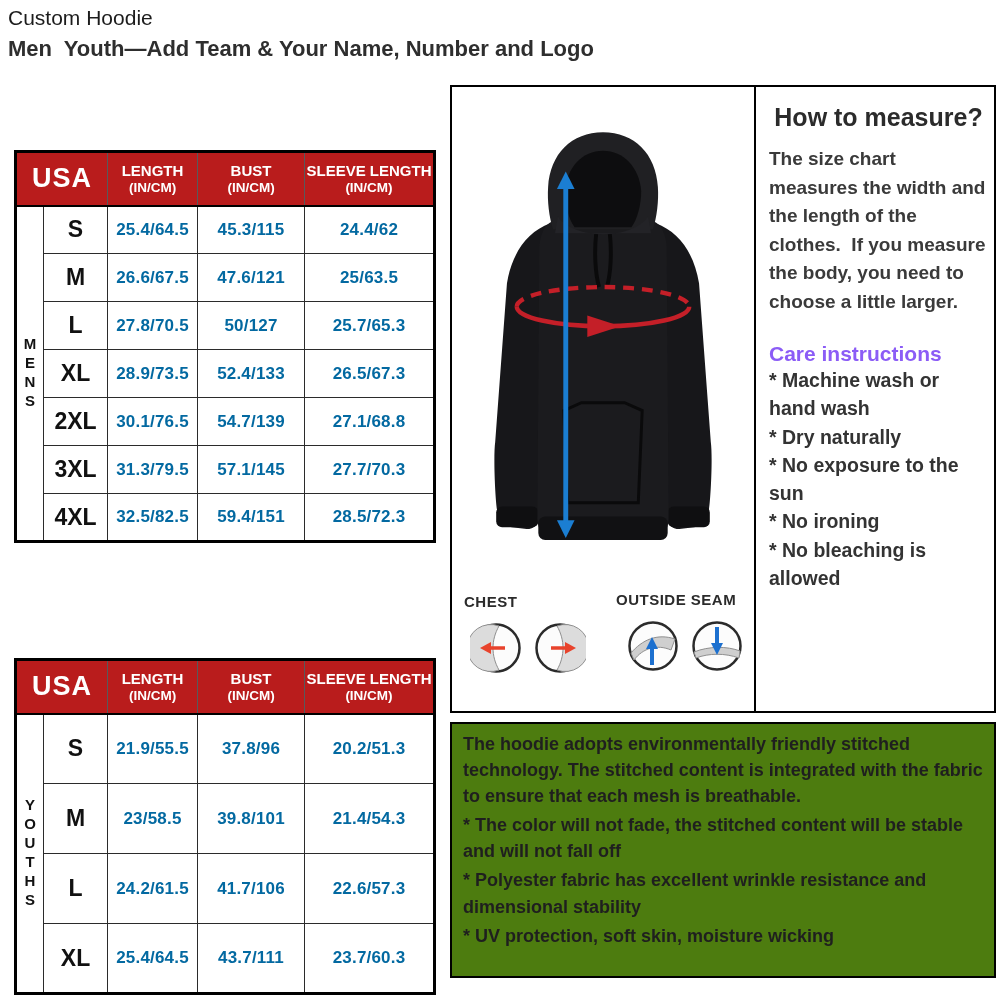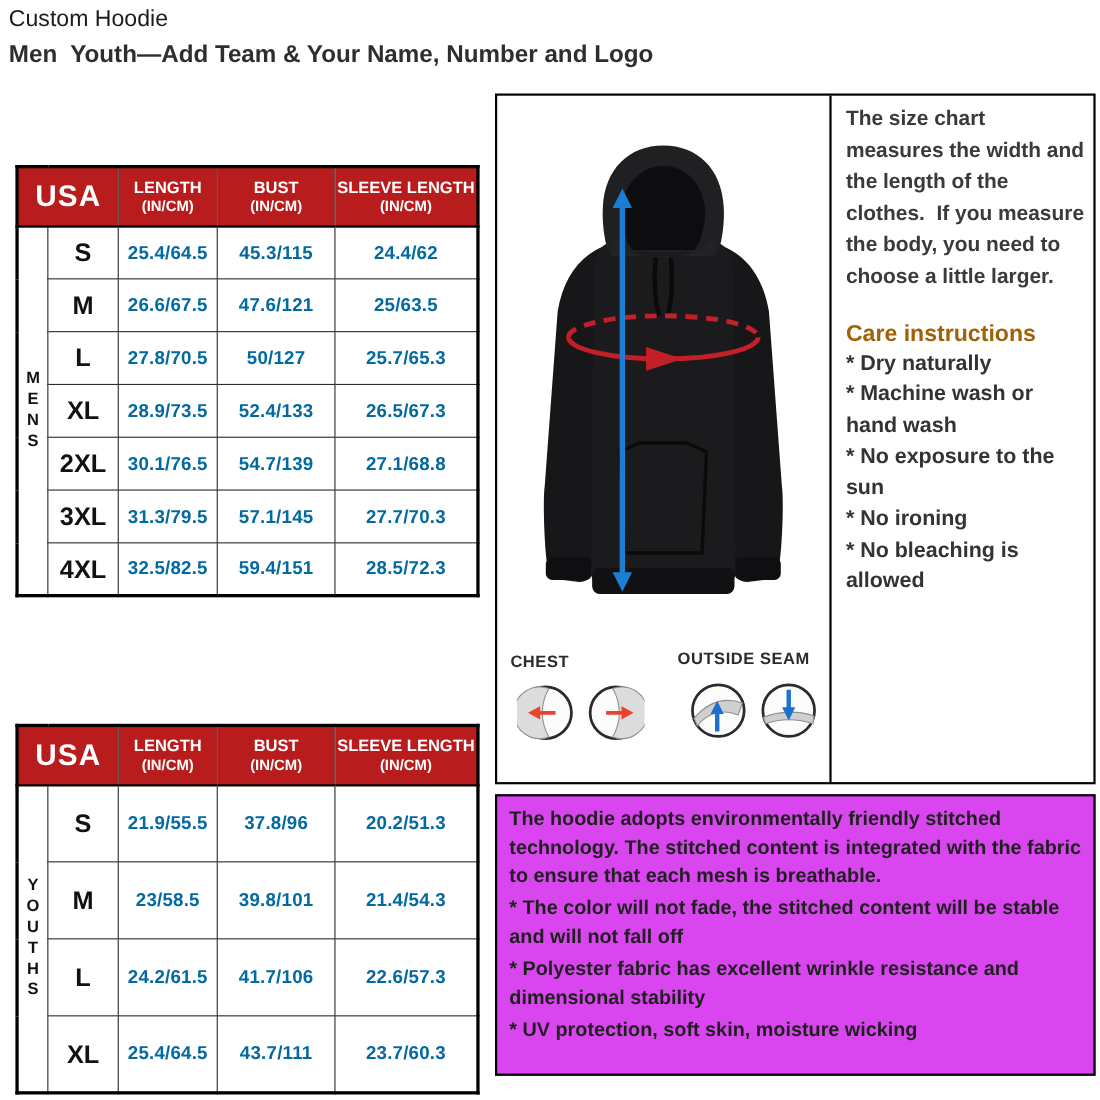--- a/index.html
+++ b/index.html
@@ -35,25 +35,25 @@
   .icon-group { position:absolute; }
   .chest-group { left:12px; top:506px; width:128px; }
   .seam-group { left:164px; top:504px; width:138px; }
   .icon-label { font-size:15px; font-weight:700; color:#2b2b2b; letter-spacing:0.5px; margin-bottom:12px; }
   .icon-row { display:flex; justify-content:center; gap:12px; }
 
   .measure-panel { position:absolute; left:302px; top:0; width:242px; height:624px; border-left:2px solid #000; padding:8px 8px 0 13px; }
   .measure-heading { font-size:25px; font-weight:700; color:#2b2b2b; text-align:center; margin:8px 0 13px; }
   .measure-body { font-size:19px; font-weight:600; line-height:1.5; color:#3a3a3a; white-space:pre-wrap; }
   .example { margin-top:22px; font-size:17px; font-weight:700; line-height:1.5; color:#333; }
-  .care-heading { font-size:21px; font-weight:600; margin-top:26px; color:#a16207; }
+  .care-heading { font-size:21px; font-weight:600; margin-top:26px; color:#8b5cf6; }
   .care-item { font-size:19.5px; font-weight:600; line-height:1.45; color:#333; }
 
   
-  .desc-box { position:absolute; left:450px; top:722px; width:546px; height:256px; border:2px solid #000; padding:7px 10px 0 11px; background:#d946ef; }
+  .desc-box { position:absolute; left:450px; top:722px; width:546px; height:256px; border:2px solid #000; padding:7px 10px 0 11px; background:#4d7c0f; }
   .desc-line { font-size:18px; font-weight:600; line-height:1.45; color:#1f1f1f; margin-bottom:3px; }
 </style>
 </head>
 <body>
 
 <div class="canvas">
 
   <div class="title">Custom Hoodie</div>
   <div class="subtitle">Men  Youth—Add Team &amp; Your Name, Number and Logo</div>
 
@@ -255,25 +255,26 @@
             <circle cx="26" cy="26" r="23.5" fill="#fcfcfc" stroke="#2b2b2b" stroke-width="2.5"></circle>
             <path d="M3,32 C18,26 36,26 49,31 L48,38 C34,33 18,33 5,38 Z" fill="#cfcfcf" stroke="#8f8f8f" stroke-width="1"></path>
             <line x1="26" y1="7" x2="26" y2="25" stroke="#1c70cf" stroke-width="4"></line>
             <polygon points="20,23 32,23 26,35" fill="#1c70cf"></polygon>
           </svg>
         </div>
       </div>
     </div>
 
     <div class="measure-panel">
+      <div class="measure-heading">How to measure?</div>
       <div class="measure-body">The size chart measures the width and the length of the clothes.  If you measure the body, you need to choose a little larger.</div>
       <div class="care-heading">Care instructions</div>
       <div>
+        <div class="care-item">* Machine wash or hand wash</div>
         <div class="care-item">* Dry naturally</div>
-        <div class="care-item">* Machine wash or hand wash</div>
         <div class="care-item">* No exposure to the sun</div>
         <div class="care-item">* No ironing</div>
         <div class="care-item">* No bleaching is allowed</div>
       </div>
     </div>
   </div>
 
   <div class="desc-box">
     <div class="desc-line">The hoodie adopts environmentally friendly stitched technology. The stitched content is integrated with the fabric to ensure that each mesh is breathable.</div>
     <div class="desc-line">* The color will not fade, the stitched content will be stable and will not fall off</div>

